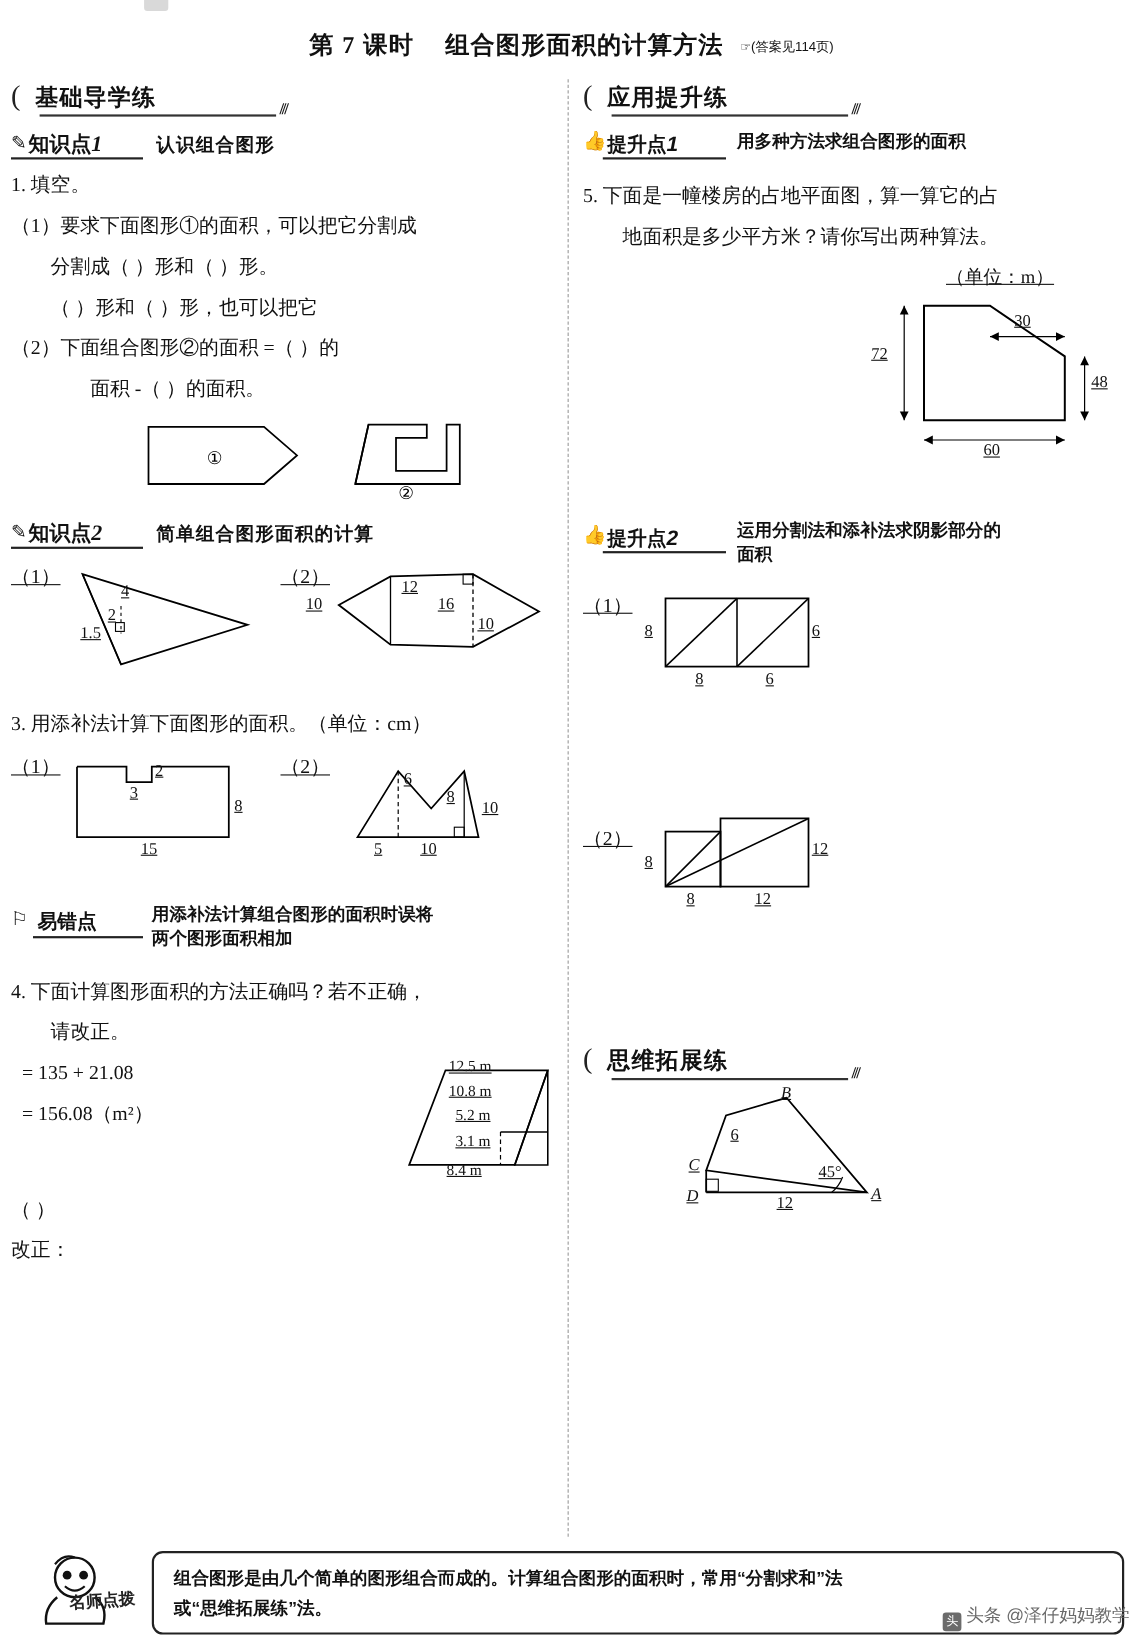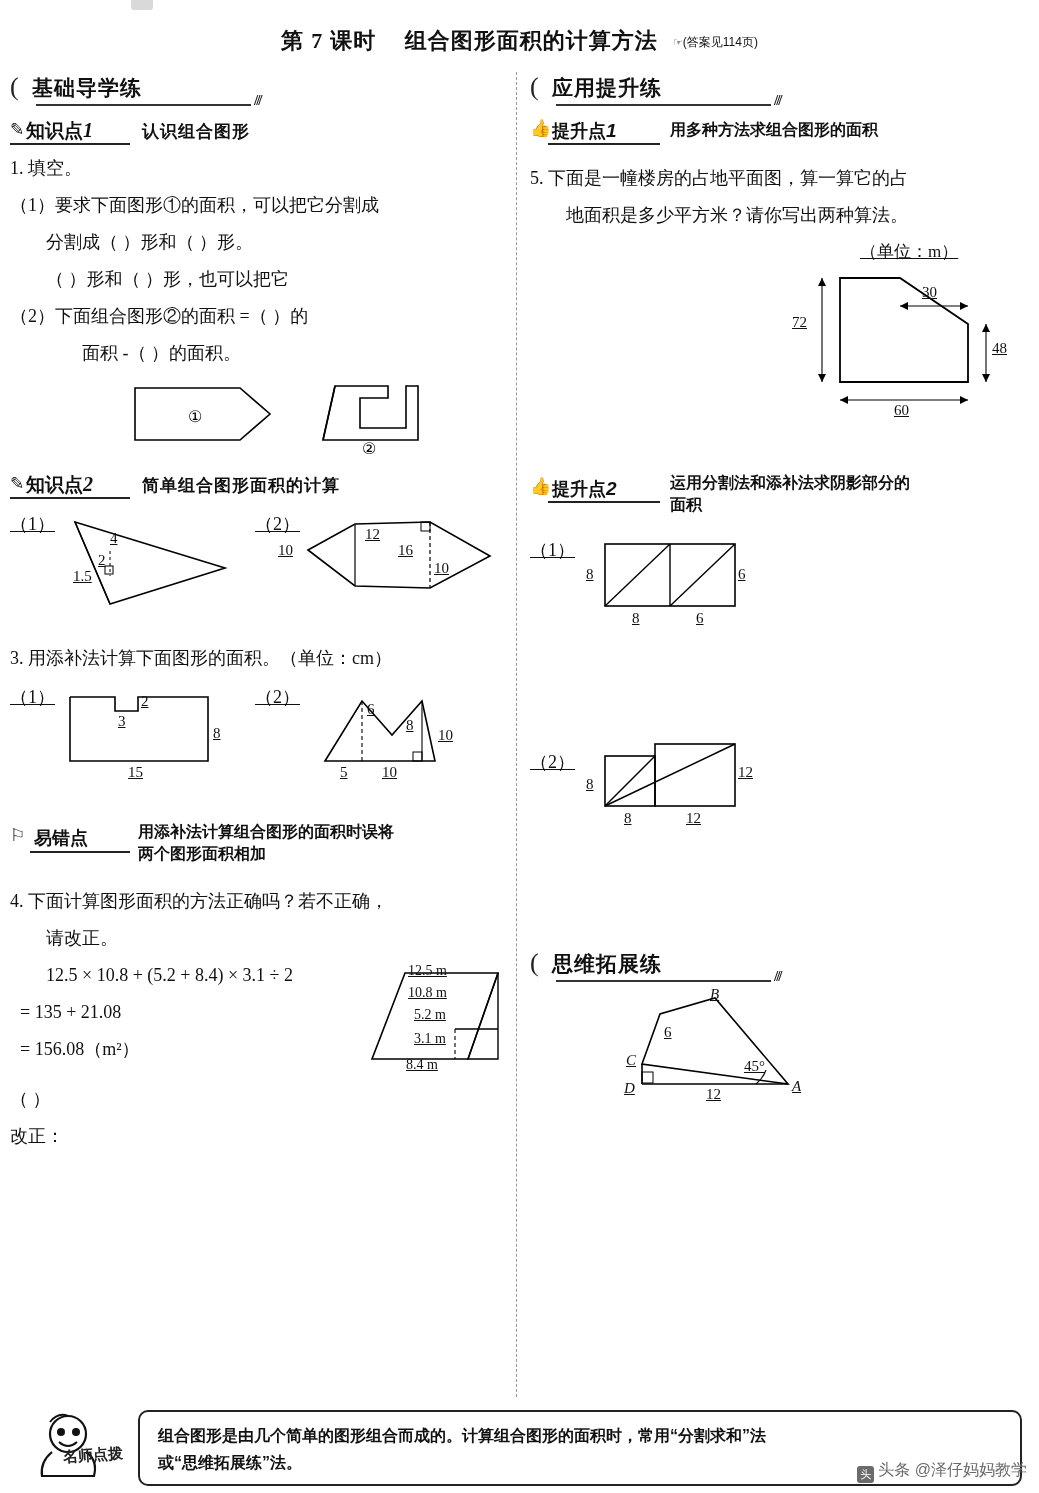--- a/index.html
+++ b/index.html
@@ -192,21 +192,20 @@
       <span class="ttext" style="left:128px;top:-2px;">
         <span>用添补法计算组合图形的面积时误将</span><br><span>两个图形面积相加</span>
       </span>
       <span class="tbar" style="left:20px;top:28px;width:100px;"></span>
     </div>
 
     <div class="q" style="margin-top:12px;">4. 下面计算图形面积的方法正确吗？若不正确，</div>
     <div class="q" style="margin-left:36px;">请改正。</div>
 
     <div class="fig" style="height:140px;">
-      <div class="q" style="margin-left:36px;margin-top:0;">12.5 × 10.8 + (5.2 + 8.4) × 3.1 ÷ 2</div>
       <div class="q" style="margin-left:10px;">= 135 + 21.08</div>
       <div class="q" style="margin-left:10px;">= 156.08（m²）</div>
       <svg width="150" height="100" style="position:absolute;left:350;top:8px;">
         <polygon points="45,6 138,6 108,92 12,92" fill="none" stroke="#000" stroke-width="1.6"></polygon>
         <line x1="95" y1="62" x2="138" y2="62" stroke="#000" stroke-width="1.4"></line>
         <line x1="95" y1="62" x2="95" y2="92" stroke="#000" stroke-width="1.1" stroke-dasharray="4,3"></line>
         <polygon points="138,6 138,92 108,92" fill="none" stroke="#000" stroke-width="1.4"></polygon>
       </svg>
       <span class="lbl sm" style="left:398px;top:4px;">12.5 m</span>
       <span class="lbl sm" style="left:398px;top:26px;">10.8 m</span>

